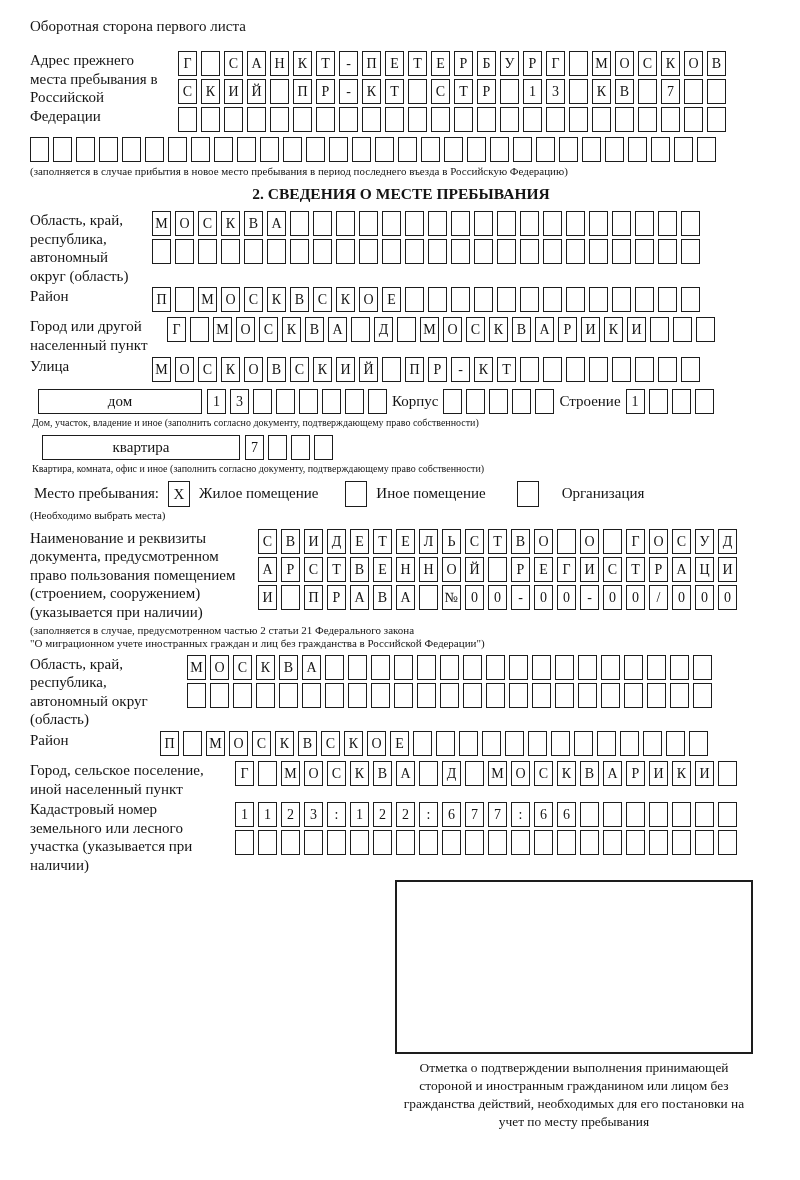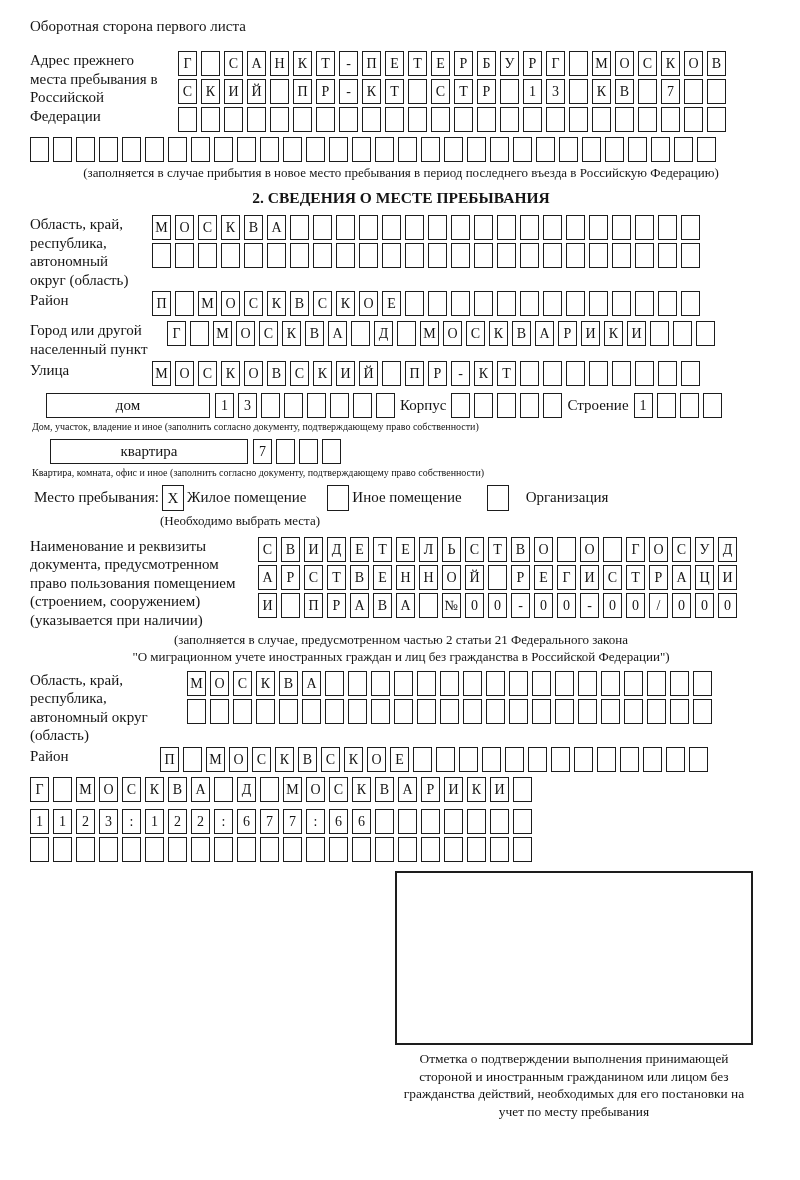--- a/index.html
+++ b/index.html
@@ -4,29 +4,29 @@
 <style>
   html,body{margin:0;padding:0;background:#fff;}
   body{width:800px;height:1180px;color:#141414;font-family:"Liberation Serif",serif;}
   .page{padding:14px 28px 0 30px;box-sizing:border-box;}
   .backnote{font-size:15px;margin:4px 14px 16px 0;}
   .field{display:grid;grid-template-columns:var(--lw,122px) 1fr;align-items:start;margin-bottom:2px;}
   .flabel{font-size:15px;line-height:1.24;padding-right:6px;}
   .cellrow{display:flex;gap:4px;margin-bottom:3px;}
   .cell{flex:0 0 auto;width:17px;height:23px;border:1.6px solid #1d1d1d;text-align:center;
         font-size:14px;line-height:23px;overflow:hidden;background:#fff;}
-  .caption{font-size:13px;text-align:center;margin:1px 0 6px 0;}
+  .caption{font-size:11px;text-align:left;margin:1px 0 6px 0;}
   .caption-left{font-size:10px;margin:0 0 7px 2px;}
   .sect-title{font-weight:bold;font-size:15.5px;text-align:center;margin:8px 0 8px 0;}
   .widebox{border:1.6px solid #1d1d1d;height:23px;line-height:23px;text-align:center;font-size:15px;}
   .inline-lab{font-size:15px;line-height:25px;white-space:nowrap;}
-  .hrow{display:flex;gap:5px;align-items:flex-start;margin:4px 0 3px 16px;}
+  .hrow{display:flex;gap:5px;align-items:flex-start;margin:4px 0 3px 8px;}
   .markbox{flex:0 0 auto;width:20px;height:24px;border:1.6px solid #1d1d1d;text-align:center;
            font-size:15px;line-height:24px;}
-  .stayrow{display:flex;align-items:center;gap:3px;margin:5px 0 2px 4px;font-size:15px;}
+  .stayrow{display:flex;align-items:center;gap:9px;margin:5px 0 2px 4px;font-size:15px;}
   .stamp-wrap{margin-left:365px;width:358px;margin-top:6px;}
   .stamp-box{border:2px solid #1d1d1d;height:170px;margin-bottom:5px;}
   .stamp-cap{font-size:13.4px;text-align:center;line-height:1.32;}
   .gap2{height:2px;}
 </style>
 </head>
 <body>
 
 <div class="page">
 
@@ -509,20 +509,21 @@
         <span class="cell"></span>
         <span class="cell"></span>
         <span class="cell"></span>
         <span class="cell"></span>
         <span class="cell"></span>
         <span class="cell"></span>
       </div>
   </div>
 
   <div class="field" style="--lw:205px">
+    <div class="flabel">Город, сельское поселение, иной населенный пункт</div>
     <div class="cellrow">
         <span class="cell">Г</span>
         <span class="cell"></span>
         <span class="cell">М</span>
         <span class="cell">О</span>
         <span class="cell">С</span>
         <span class="cell">К</span>
         <span class="cell">В</span>
         <span class="cell">А</span>
         <span class="cell"></span>
@@ -536,20 +537,21 @@
         <span class="cell">А</span>
         <span class="cell">Р</span>
         <span class="cell">И</span>
         <span class="cell">К</span>
         <span class="cell">И</span>
         <span class="cell"></span>
       </div>
   </div>
 
   <div class="field" style="--lw:205px">
+    <div class="flabel">Кадастровый номер земельного или лесного участка (указывается при наличии)</div>
     <div>
       <div class="gap2"></div>
       <div class="cellrow">
           <span class="cell">1</span>
           <span class="cell">1</span>
           <span class="cell">2</span>
           <span class="cell">3</span>
           <span class="cell">:</span>
           <span class="cell">1</span>
           <span class="cell">2</span>

